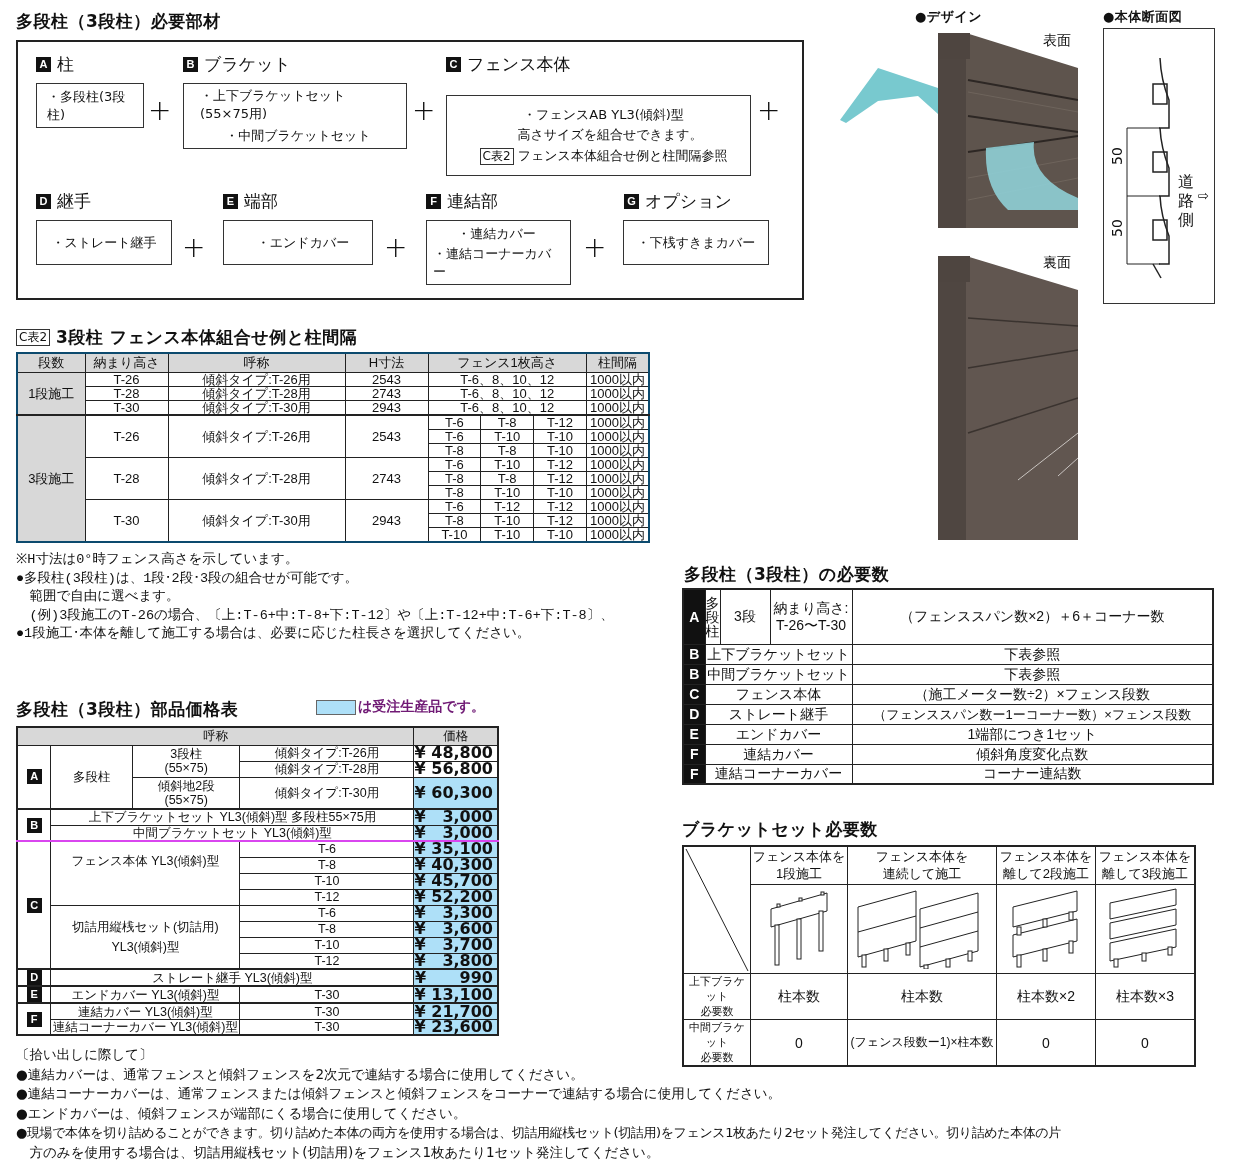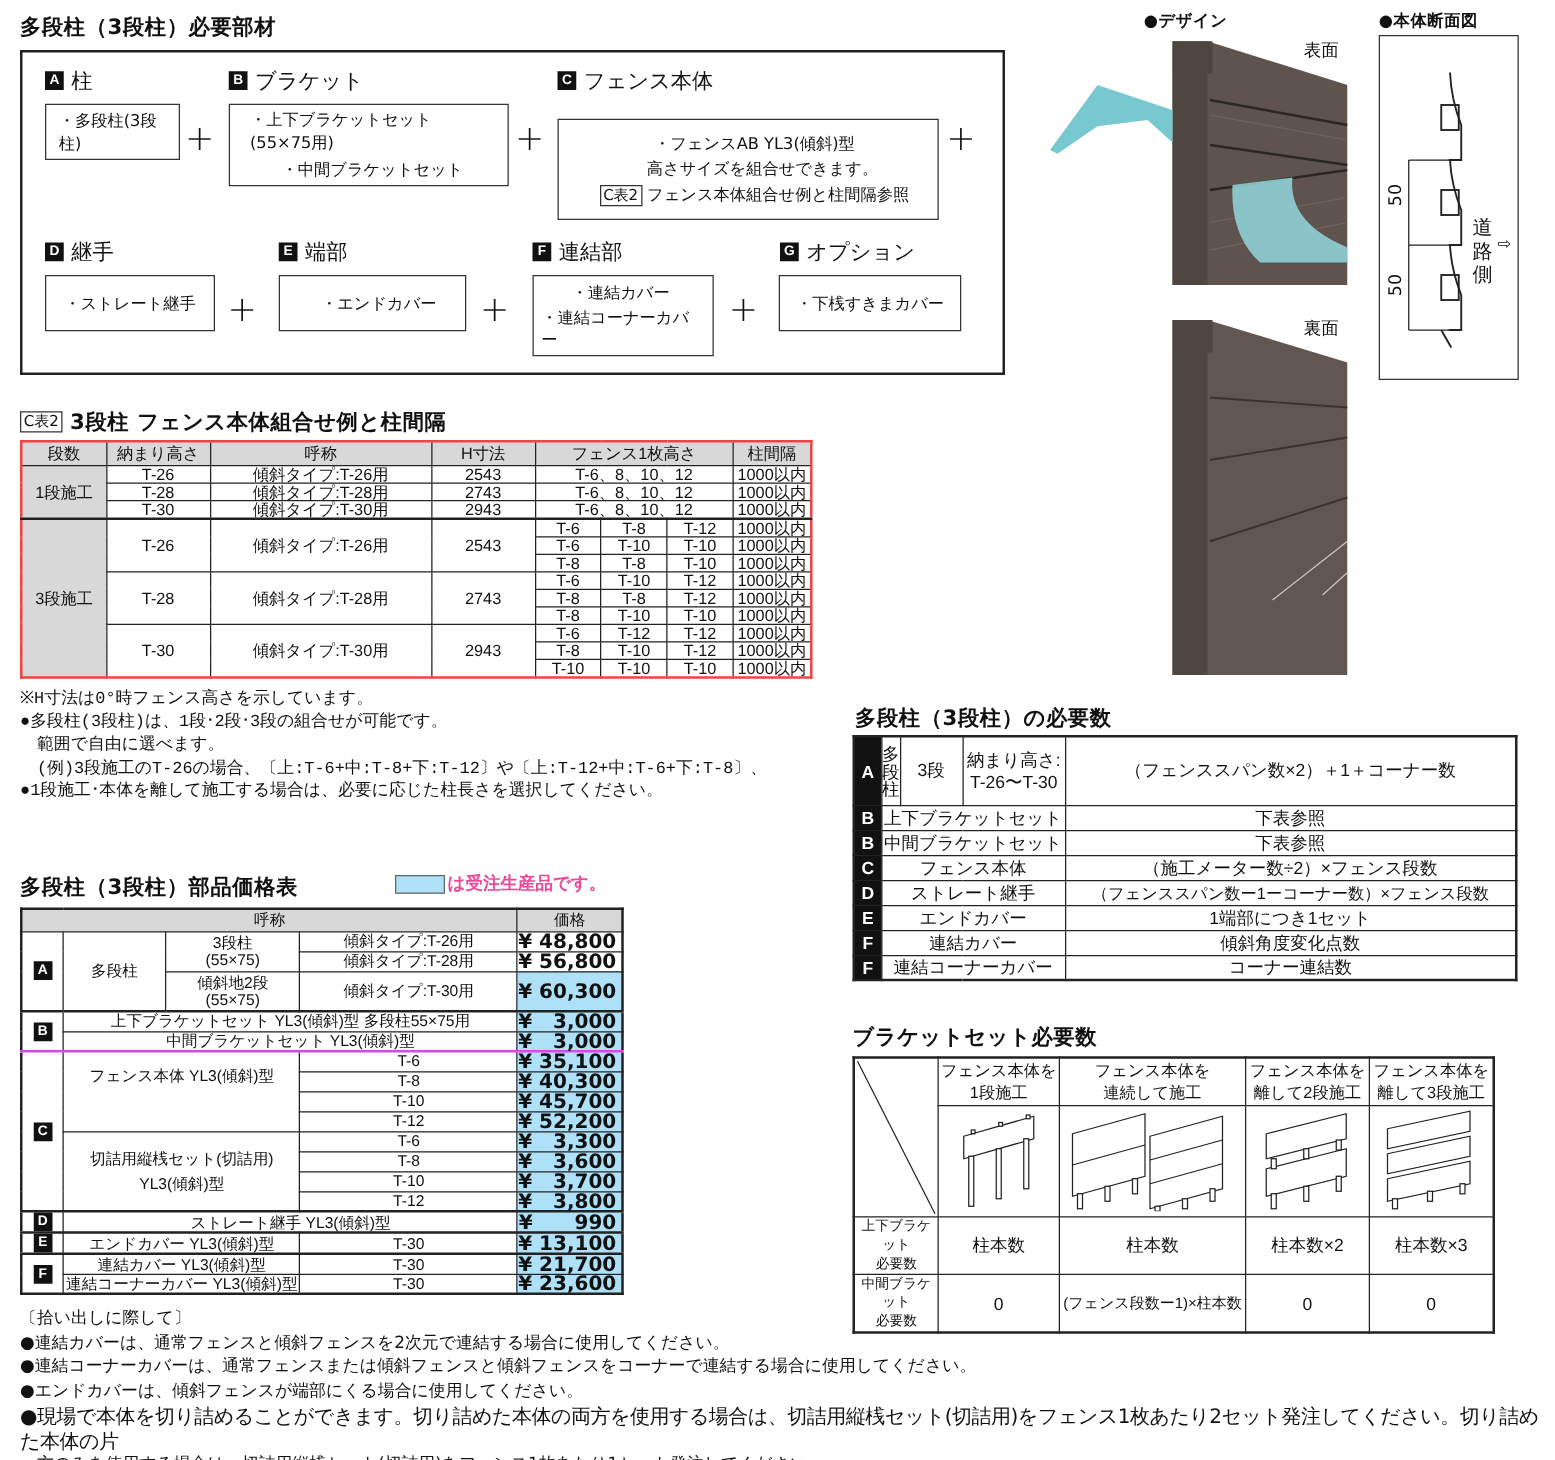--- a/index.html
+++ b/index.html
@@ -20,21 +20,21 @@
     line-height: 15px; background: #fff;
   }
   
   .parts-frame { left: 16px; top: 40px; width: 788px; height: 260px; border: 2px solid #222; }
   .part-label { font-size: 17px; display: flex; align-items: center; gap: 6px; }
   .part-box { border: 1px solid #333; font-size: 13px; padding: 6px 10px; display: flex; flex-direction: column; justify-content: center; align-items: center; }
   .plus { font-size: 28px; font-weight: 300; }
   
   table { border-collapse: collapse; font-family: "Liberation Sans", sans-serif; }
   td, th { border: 1px solid #222; text-align: center; font-weight: normal; }
-  .t2 { left: 16px; top: 352px; width: 634px; font-size: 13px; border: 2px solid #ef4444; }
+  .t2 { left: 16px; top: 352px; width: 634px; font-size: 13px; border: 2px solid #0c4a6e; }
   .t2 td, .t2 th { padding: 0; line-height: 13px; height: 14px; }
   .t2 th { background: #d8d8d8; height: 19px; font-size: 13px; }
   .t2 .grey { background: #d8d8d8; }
   .notes { left: 16px; top: 551px; width: 650px; font-size: 13.5px; line-height: 18.5px; font-family: Liberation Mono, monospace; }
   .price { left: 16px; top: 726px; width: 483px; font-size: 12.5px; border: 2px solid #222; }
   .price td, .price th { padding: 0; line-height: 14px; height: 16px; }
   .price th { background: #d8d8d8; height: 18px; }
   .price .yen { background: #aee0f8; font-weight: bold; font-size: 16px; text-align: right; padding-right: 4px; white-space: pre; font-family: "DejaVu Sans", sans-serif; }
   .price .yen.white { background: #fff; }
   .price .lbl { width: 34px; }
@@ -293,21 +293,21 @@
 <div class="abs notes">
   <div>※H寸法は0°時フェンス高さを示しています。</div>
   <div>●多段柱(3段柱)は、1段･2段･3段の組合せが可能です。</div>
   <div>　範囲で自由に選べます。</div>
   <div>　(例)3段施工のT-26の場合、〔上:T-6+中:T-8+下:T-12〕や〔上:T-12+中:T-6+下:T-8〕、</div>
   <div>●1段施工･本体を離して施工する場合は、必要に応じた柱長さを選択してください。</div>
 </div>
 
 <div class="abs h1" style="left:16px;top:698px;">多段柱（3段柱）部品価格表</div>
 <div class="abs" style="left:316px;top:700px;width:40px;height:15px;background:#aee0f8;border:1px solid #666;"></div>
-<div class="abs" style="left:358px;top:698px;color:#ec4899;font-weight:bold;font-size:14px;">は受注生産品です。</div>
+<div class="abs" style="left:358px;top:698px;color:#701a75;font-weight:bold;font-size:14px;">は受注生産品です。</div>
 
 <table class="abs price">
   <tbody>
       <tr>
     <th colspan="4">呼称</th>
     <th style="width:84px">価格</th>
   </tr>
 
   <tr>
     <td rowspan="3" class="lbl" style="border-bottom:2px solid #222"><span class="badge">A</span></td>
@@ -415,21 +415,21 @@
       <tr>
     <td class="bcell" style="height:55px"><span class="badge">A</span></td>
     <td style="width:42px;width:1em;line-height:14px;">
       <div style="width:14px;margin:0 auto;word-break:break-all;">多段柱</div>
     </td>
     <td style="width:50px">3段</td>
     <td style="width:82px">
       <div>納まり高さ:</div>
       <div>T-26〜T-30</div>
     </td>
-    <td>（フェンススパン数×2）＋1＋コーナー数</td>
+    <td>（フェンススパン数×2）＋6＋コーナー数</td>
   </tr>
   <tr>
     <td class="bcell"><span class="badge">B</span></td>
     <td colspan="3">上下ブラケットセット</td>
     <td>下表参照</td>
   </tr>
   <tr>
     <td class="bcell"><span class="badge">B</span></td>
     <td colspan="3">中間ブラケットセット</td>
     <td>下表参照</td>
@@ -567,15 +567,15 @@
     <td style="font-size:14px">0</td>
   </tr>
 </tbody>
   </table>
 
 <div class="abs footer">
   <div>〔拾い出しに際して〕</div>
   <div>●連結カバーは、通常フェンスと傾斜フェンスを2次元で連結する場合に使用してください。</div>
   <div>●連結コーナーカバーは、通常フェンスまたは傾斜フェンスと傾斜フェンスをコーナーで連結する場合に使用してください。</div>
   <div>●エンドカバーは、傾斜フェンスが端部にくる場合に使用してください。</div>
-  <div style="font-size:16px;letter-spacing:-0.4px;">●現場で本体を切り詰めることができます。切り詰めた本体の両方を使用する場合は、切詰用縦桟セット(切詰用)をフェンス1枚あたり2セット発注してください。切り詰めた本体の片</div>
+  <div style="font-size:13px;letter-spacing:-0.4px;">●現場で本体を切り詰めることができます。切り詰めた本体の両方を使用する場合は、切詰用縦桟セット(切詰用)をフェンス1枚あたり2セット発注してください。切り詰めた本体の片</div>
   <div>　方のみを使用する場合は、切詰用縦桟セット(切詰用)をフェンス1枚あたり1セット発注してください。</div>
 </div>
 
 </body></html>

